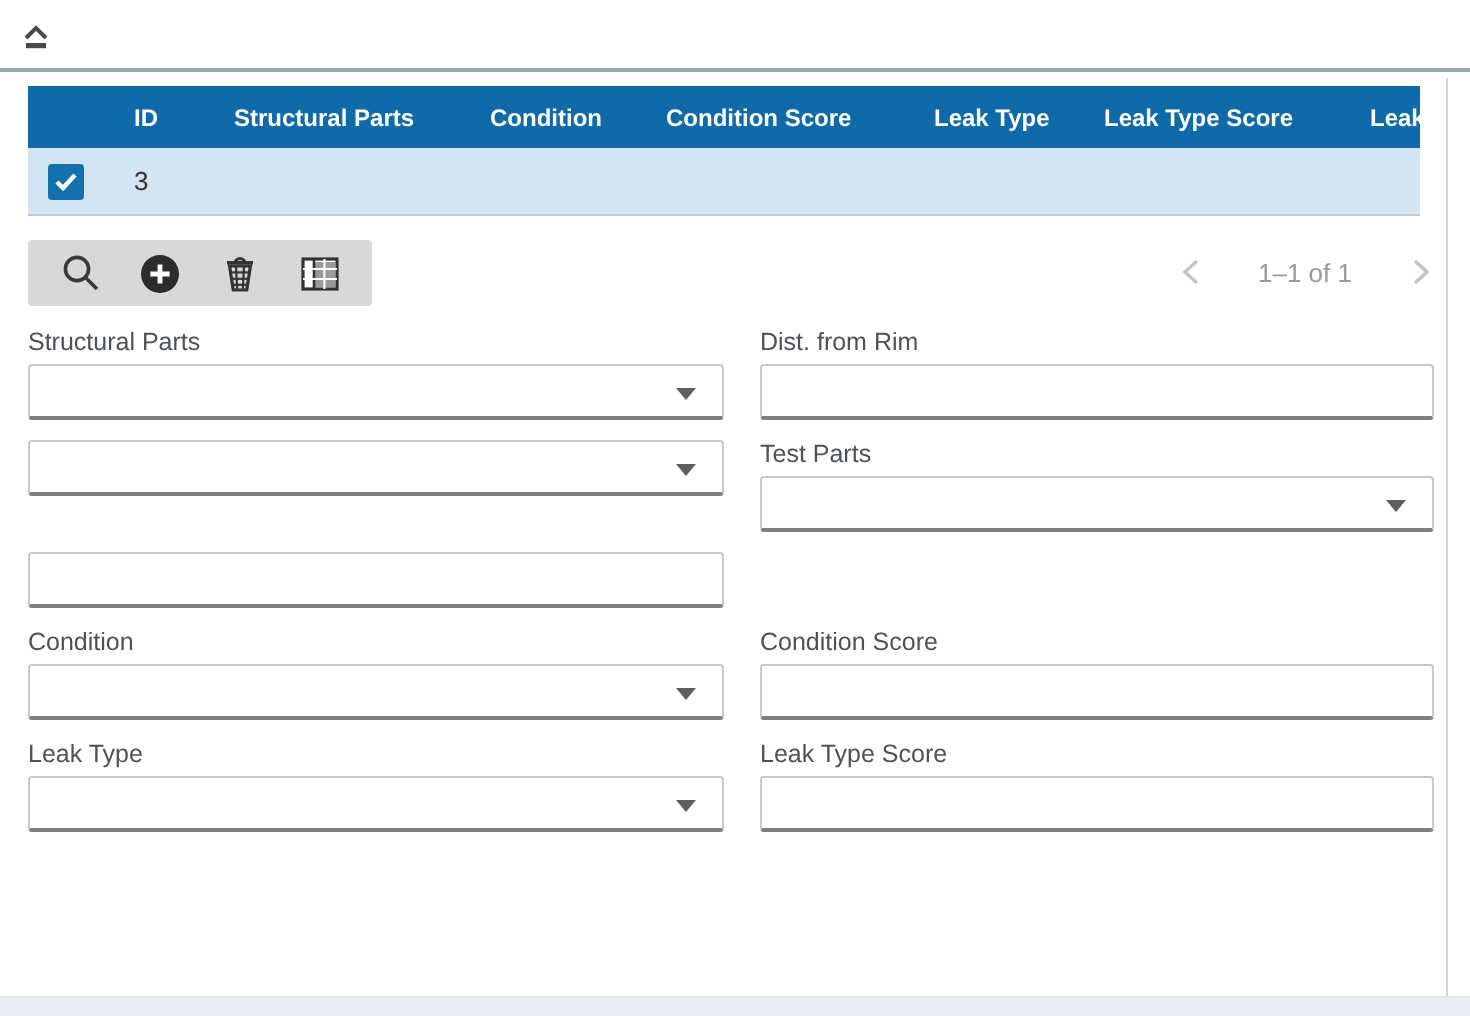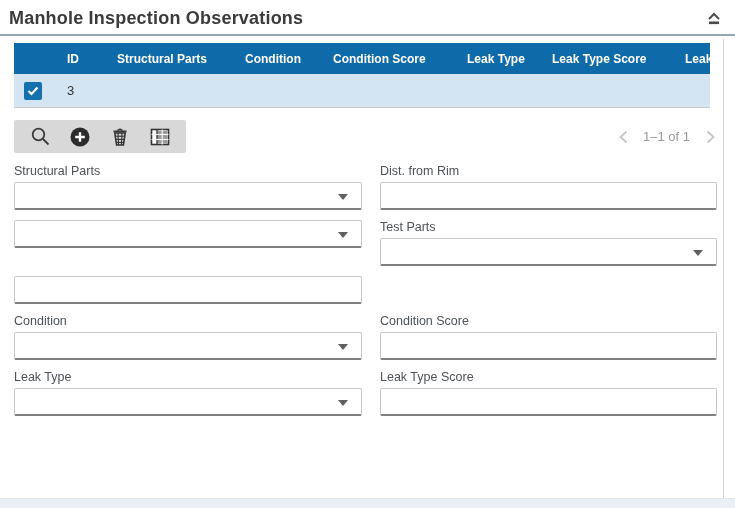--- a/index.html
+++ b/index.html
@@ -40,21 +40,21 @@
   }
   
   .toolbar-row{
     margin:12px 14px 0 14px;display:flex;align-items:center;justify-content:space-between;
   }
   .toolbar{
     background:#d8d8d8;border-radius:2px;height:33px;width:172px;
     display:flex;align-items:center;justify-content:space-around;padding:0 6px;box-sizing:border-box;
   }
   .tb-btn{width:26px;height:26px;display:flex;align-items:center;justify-content:center;cursor:pointer;}
-  .pagination{display:flex;align-items:center;gap:13px;margin-right:4px;}
+  .pagination{display:flex;align-items:flex-start;gap:27px;margin-right:4px;}
   .pg-label{font-size:13px;color:#9a9a9a;}
   .pg-btn{width:14px;height:14px;display:flex;align-items:center;justify-content:center;cursor:default;}
   
   .form{
     margin:11px 14px 0 14px;
     display:grid;grid-template-columns:348px 337px;column-gap:18px;row-gap:10px;
   }
   .field-label{font-size:12.5px;color:#4c5257;margin-bottom:3px;height:15px;line-height:15px;}
   .tbox,.dropdown{
     height:28px;width:100%;box-sizing:border-box;background:#fff;
@@ -69,21 +69,20 @@
   }
   .empty-cell{visibility:hidden;}
   
   .right-border{position:absolute;top:39px;bottom:0;left:723px;width:1px;background:#d6d6d6;}
   .bottom-strip{position:absolute;left:0;right:0;bottom:0;height:9px;background:#e9eff4;border-top:1px solid #dde6ec;}
 </style>
 </head>
 <body>
 
 <div class="panel-header">
-  <div class="panel-title">Manhole Inspection Observations</div>
   <div class="collapse-btn">
     <svg width="16" height="15" viewBox="0 0 16 15">
       <polyline points="3,8 8,3 13,8" fill="none" stroke="#4a4a4a" stroke-width="2"></polyline>
       <rect x="3" y="10.5" width="10" height="2.6" fill="#4a4a4a"></rect>
     </svg>
   </div>
 </div>
 
 <div class="grid">
   <div class="grid-header">

